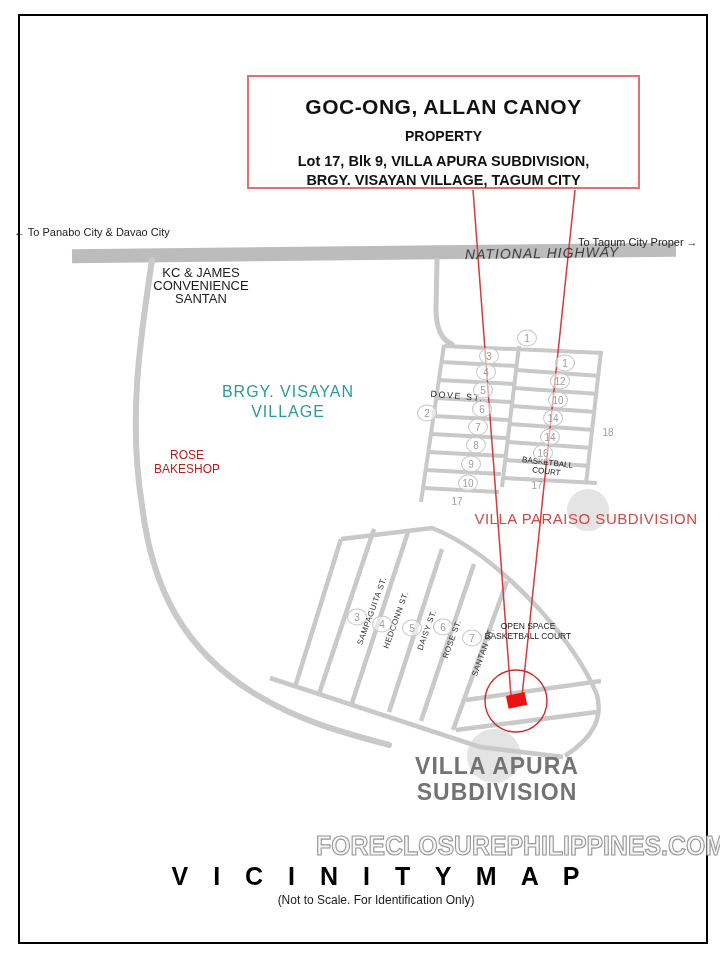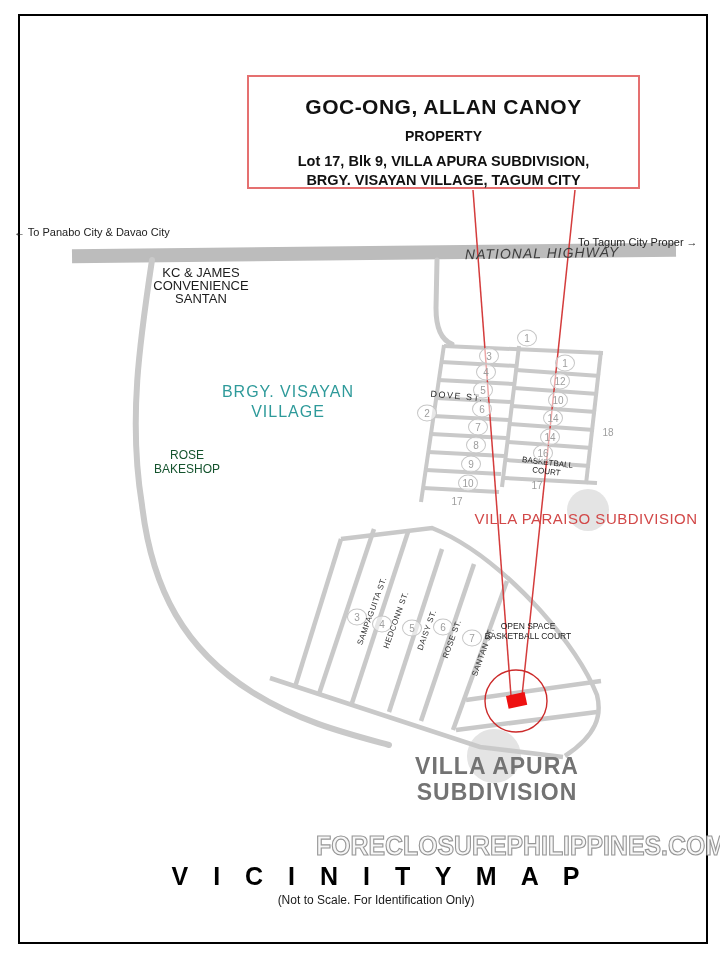--- a/index.html
+++ b/index.html
@@ -13,21 +13,21 @@
              border:2px solid #e57070;background:#fff;box-sizing:border-box;text-align:center;}
   .tb1{font-size:21px;font-weight:bold;margin-top:18px;letter-spacing:0.5px;}
   .tb2{font-size:14px;font-weight:bold;margin-top:9px;}
   .tb3{font-size:14.5px;font-weight:bold;margin-top:8px;line-height:19px;}
   
   .lbl{position:absolute;white-space:nowrap;}
   .dir{font-size:11px;color:#222;}
   .hwy{font-size:14px;font-style:italic;color:#3d3d3d;letter-spacing:1px;transform:rotate(-1deg);}
   .small-c{text-align:center;font-size:13px;line-height:13px;color:#1c1c1c;}
   .brgy{text-align:center;font-size:16px;line-height:20px;color:#2e9a9a;letter-spacing:1px;}
-  .bake{text-align:center;font-size:12px;line-height:14px;color:#14532d;}
+  .bake{text-align:center;font-size:12px;line-height:14px;color:#b91c1c;}
   .dove{font-size:9px;letter-spacing:1.5px;color:#2a2a2a;transform:translate(-50%,-50%) rotate(5deg);}
   .bct{font-size:8px;line-height:9px;color:#1c1c1c;text-align:center;
        transform:translate(-50%,-50%) rotate(7deg);}
   .open{font-size:8.5px;line-height:10px;color:#1c1c1c;text-align:center;transform:translate(-50%,-50%);}
   .paraiso{font-size:15px;color:#d24848;letter-spacing:0.5px;transform:translate(-50%,-50%);}
   .apura{font-size:23px;line-height:26px;font-weight:bold;color:#737373;letter-spacing:1px;
          text-align:center;transform:translate(-50%,-50%);}
   .wm{font-size:27px;font-weight:bold;color:#f7f7f7;-webkit-text-stroke:1.2px #979797;
       letter-spacing:0;transform:translate(-50%,-50%) scaleX(0.92);}
   .vtitle{font-size:25px;font-weight:bold;letter-spacing:9px;color:#000;transform:translate(-50%,-50%);}

